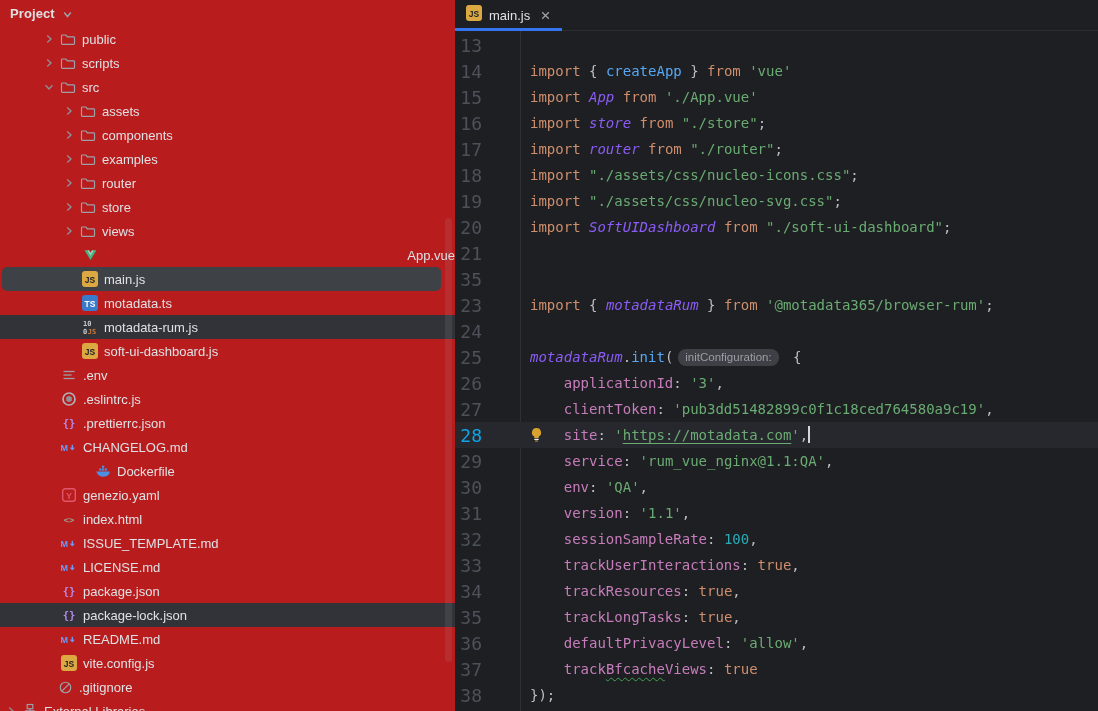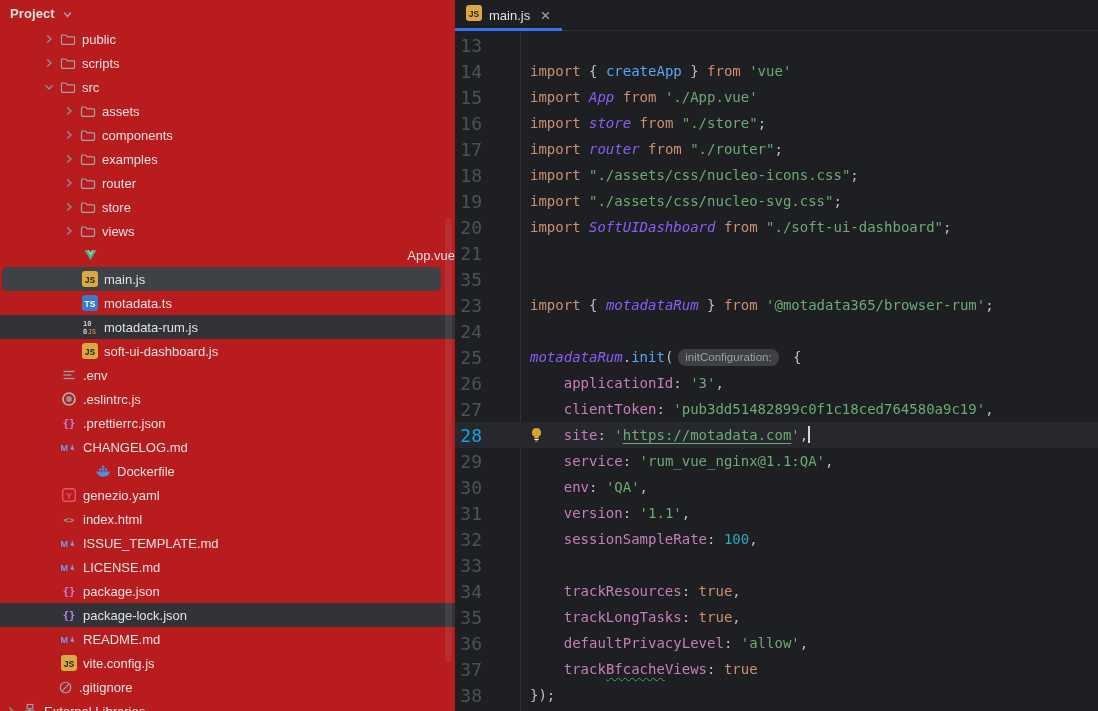--- a/index.html
+++ b/index.html
@@ -485,20 +485,21 @@
         <div class="code-line">
           <span class="ln">31</span>
           <span class="code-text"><span class="pln">    </span><span class="prop">version</span><span class="pln">: </span><span class="str">'1.1'</span><span class="pln">,</span></span>
         </div>
         <div class="code-line">
           <span class="ln">32</span>
           <span class="code-text"><span class="pln">    </span><span class="prop">sessionSampleRate</span><span class="pln">: </span><span class="num">100</span><span class="pln">,</span></span>
         </div>
         <div class="code-line">
           <span class="ln">33</span>
+          <span class="code-text"><span class="pln">    </span><span class="prop">trackUserInteractions</span><span class="pln">: </span><span class="kw">true</span><span class="pln">,</span></span>
         </div>
         <div class="code-line">
           <span class="ln">34</span>
           <span class="code-text"><span class="pln">    </span><span class="prop">trackResources</span><span class="pln">: </span><span class="kw">true</span><span class="pln">,</span></span>
         </div>
         <div class="code-line">
           <span class="ln">35</span>
           <span class="code-text"><span class="pln">    </span><span class="prop">trackLongTasks</span><span class="pln">: </span><span class="kw">true</span><span class="pln">,</span></span>
         </div>
         <div class="code-line">

